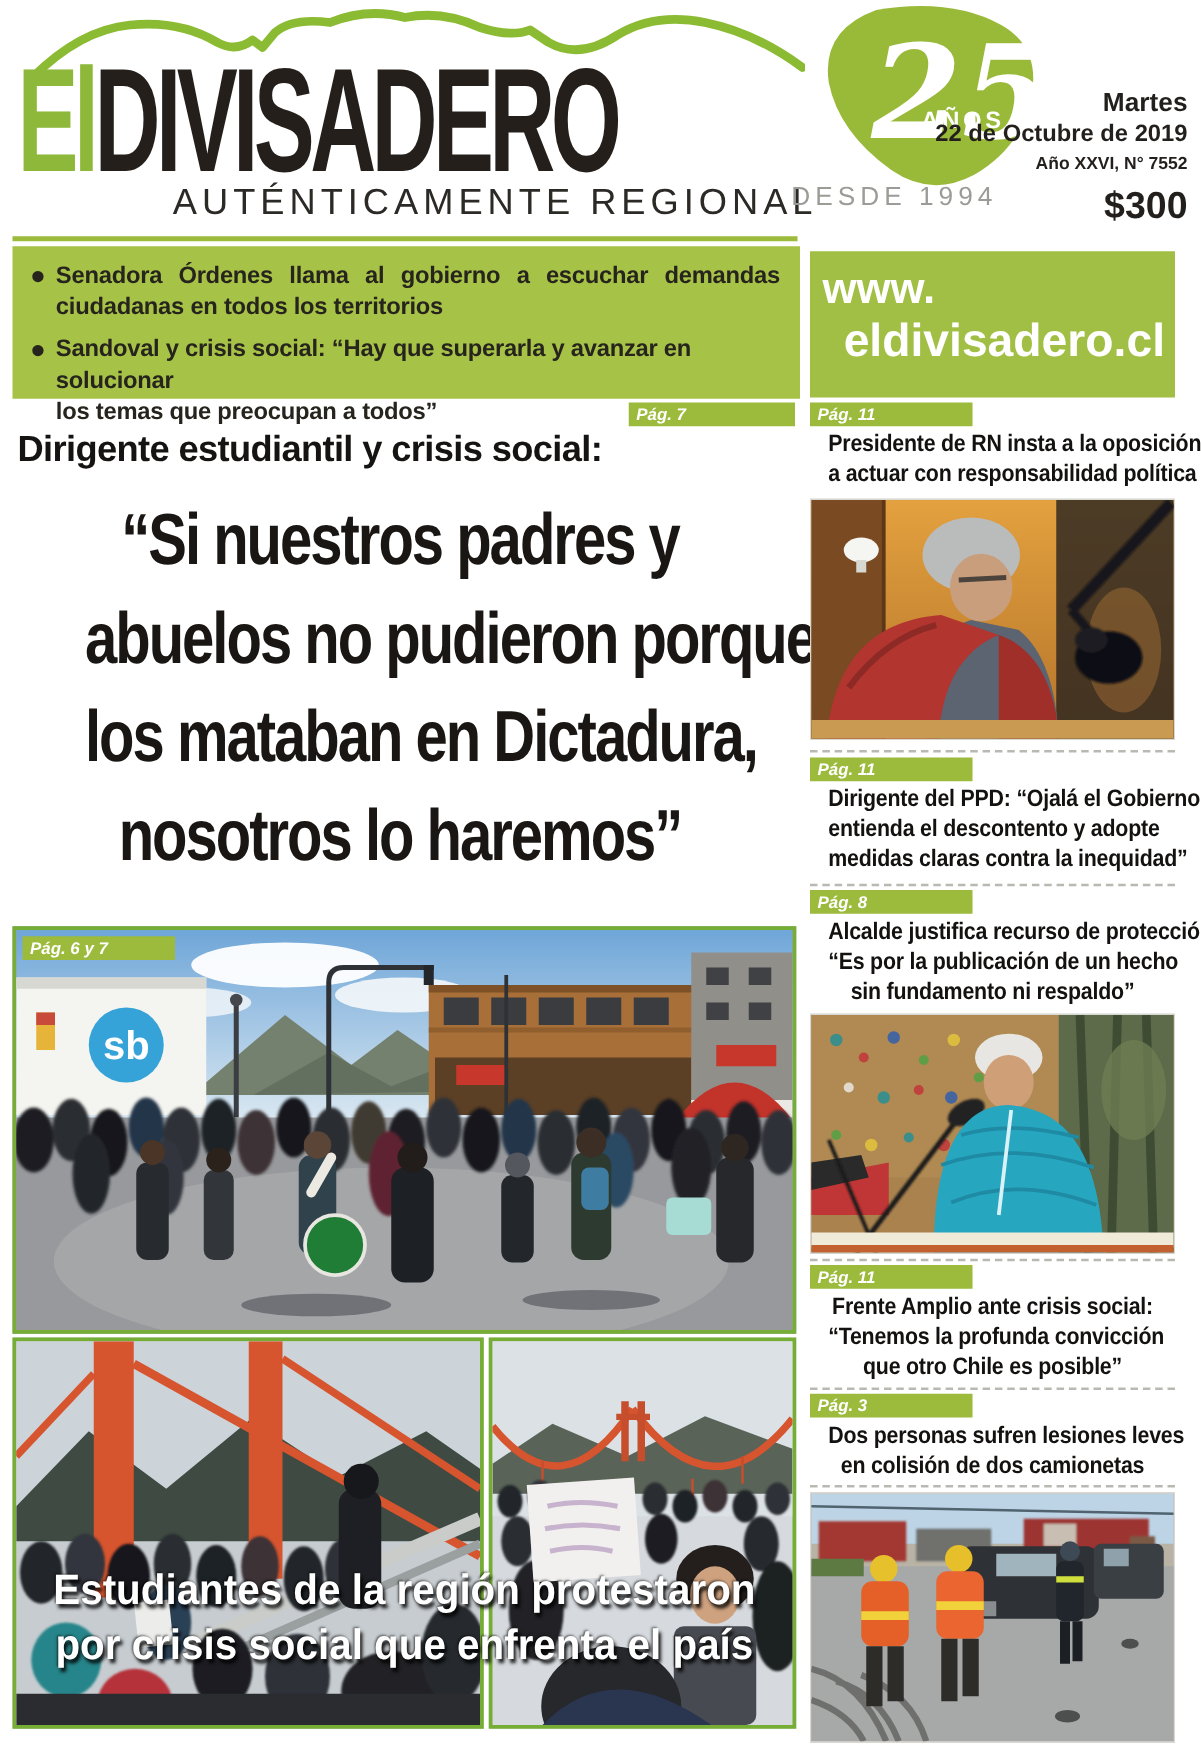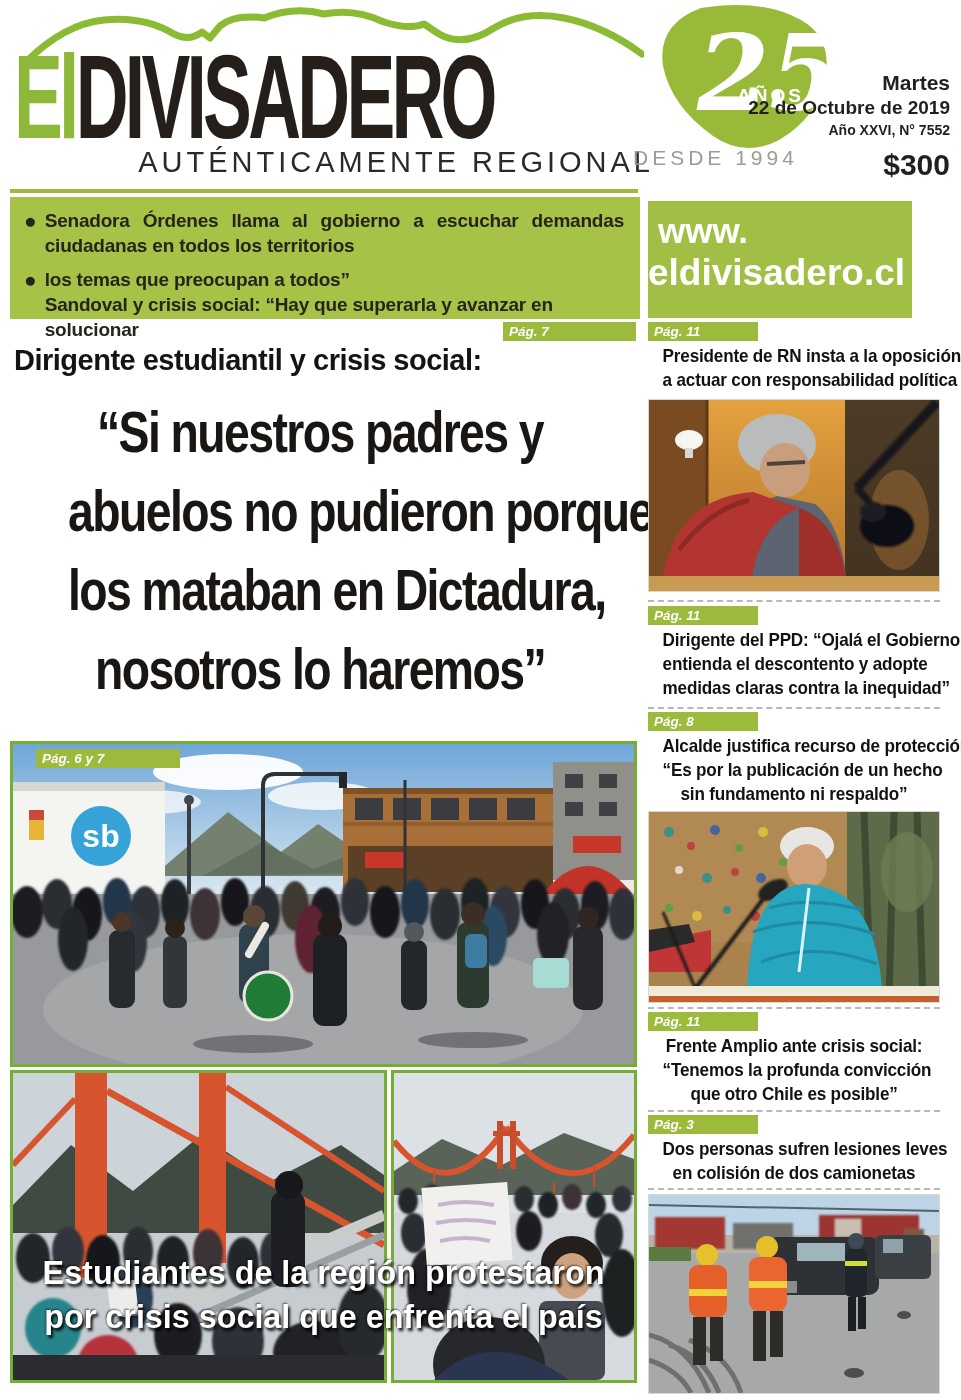--- a/index.html
+++ b/index.html
@@ -23,44 +23,44 @@
 
   
   .teaser-box{left:10px;top:197px;width:630px;height:122px;background:#a6c247;box-sizing:border-box;padding:11px 16px 0 14px;}
   .teaser-item{display:flex;margin-bottom:9px;color:#26241d;}
   .teaser-item .dot{font-size:21px;line-height:25px;margin-right:8px;font-weight:700;}
   .t-lines{flex:1;font-size:19px;font-weight:700;line-height:25px;letter-spacing:-.2px;}
   .t-line{display:block;}
   .t-line.just{text-align:justify;text-align-last:justify;}
 
   
-  .www-box{left:648px;top:201px;width:264px;height:117px;background:#a2bf45;color:#fff;box-sizing:border-box;}
+  .www-box{left:648px;top:201px;width:292px;height:117px;background:#a2bf45;color:#fff;box-sizing:border-box;}
   .www-l1{margin:12px 0 0 10px;font-size:35px;font-weight:600;line-height:1;}
   .www-l2{text-align:right;margin:6px 8px 0 0;font-size:37px;font-weight:700;line-height:1;}
 
   
   .badge{height:19px;background:#9cba3b;color:#ffffff;font-size:13.5px;font-style:italic;font-weight:700;display:flex;align-items:center;padding-left:6px;box-sizing:border-box;}
 
   
   .lead-badge{left:503px;top:322px;width:133px;}
   .kicker{left:14px;top:344px;font-size:29px;font-weight:700;color:#161412;letter-spacing:-.5px;}
   .headline{left:5px;top:392px;width:630px;text-align:center;transform:scaleX(.8);transform-origin:50% 0;color:#191613;}
   .headline span{display:block;font-size:58px;font-weight:800;line-height:79px;letter-spacing:-2px;white-space:nowrap;}
 
   
   .main-photo{left:10px;top:741px;width:627px;height:326px;border:3px solid #76ae35;box-sizing:border-box;background:#9aa0a5;}
-  .main-badge{left:23px;top:5px;width:144px;position:absolute;z-index:3;text-align:right;}
+  .main-badge{left:5px;top:5px;width:122px;position:absolute;z-index:3;text-align:right;}
   .bl-photo{left:10px;top:1070px;width:377px;height:313px;border:3px solid #76ae35;box-sizing:border-box;background:#c7ccd0;}
   .br-photo{left:391px;top:1070px;width:246px;height:313px;border:3px solid #76ae35;box-sizing:border-box;background:#d6dade;}
   .caption{left:10px;top:1250px;width:627px;text-align:center;z-index:6;transform:scaleX(.95);transform-origin:50% 0;}
   .caption span{display:block;font-size:34px;font-weight:800;color:#ffffff;line-height:44px;white-space:nowrap;
     text-shadow:2px 3px 3px rgba(0,0,0,.9),-1px -1px 2px rgba(0,0,0,.6);}
 
   
-  .rc-badge{left:648px;width:110px;}
+  .rc-badge{left:648px;width:130px;}
   .rc-h{left:648px;width:292px;text-align:center;font-weight:700;font-size:19px;line-height:24px;color:#141210;letter-spacing:-.2px;transform:scaleX(.9);transform-origin:50% 0;}
   .rc-h span{display:block;white-space:nowrap;}
   .sep{left:648px;width:292px;height:0;border-top:2px dashed #b9b9b3;}
   .rc-photo{left:648px;width:292px;box-sizing:border-box;border:1px solid #d8d8d3;background:#b9b3a6;}
   svg{display:block;}
 </style>
 </head>
 <body>
 
 <div id="page">
@@ -90,22 +90,22 @@
     <div class="teaser-item">
       <span class="dot">●</span>
       <span class="t-lines">
         <span class="t-line just">Senadora Órdenes llama al gobierno a escuchar demandas</span>
         <span class="t-line">ciudadanas en todos los territorios</span>
       </span>
     </div>
     <div class="teaser-item">
       <span class="dot">●</span>
       <span class="t-lines">
+        <span class="t-line">Sandoval y crisis social: “Hay que superarla y avanzar en solucionar</span>
         <span class="t-line">los temas que preocupan a todos”</span>
-        <span class="t-line">Sandoval y crisis social: “Hay que superarla y avanzar en solucionar</span>
       </span>
     </div>
   </div>
 
   <div class="abs www-box">
     <div class="www-l1">www.</div>
     <div class="www-l2">eldivisadero.cl</div>
   </div>
 
   <div class="abs badge lead-badge">Pág. 7</div>

